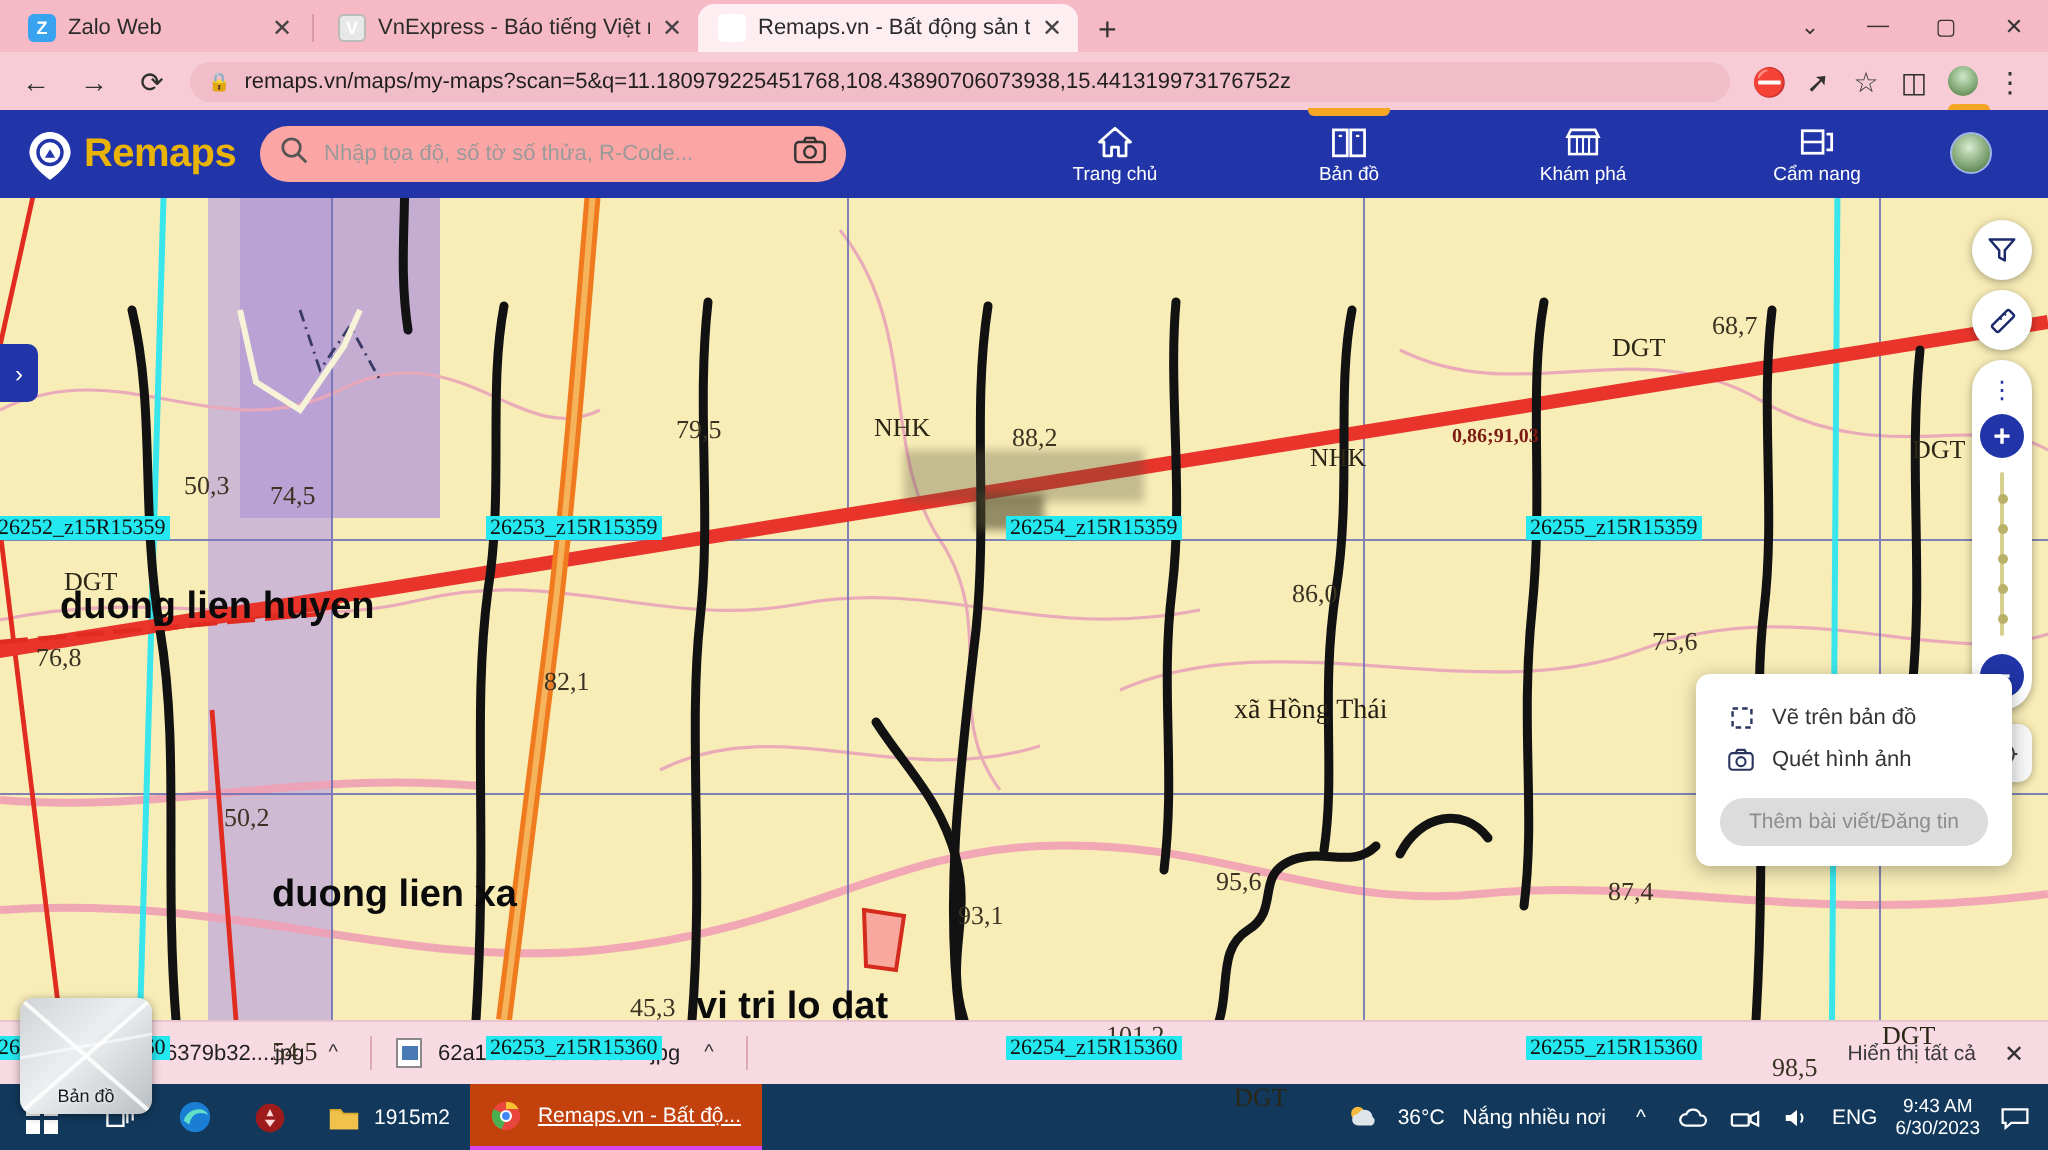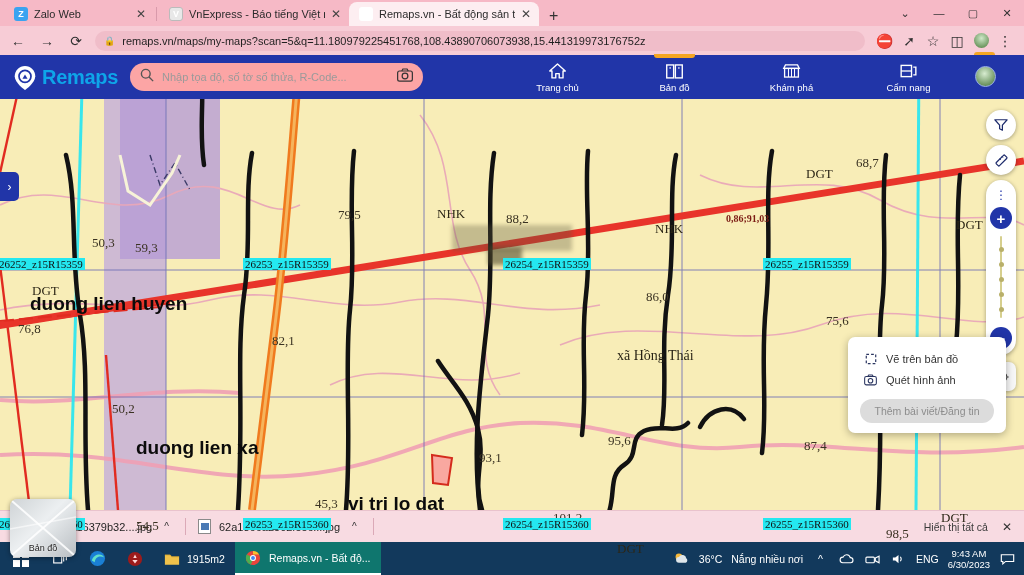--- a/index.html
+++ b/index.html
@@ -68,21 +68,21 @@
 
   
   .appheader {
     position:absolute; left:0; top:55px; width:1024px; height:44px;
     background:#2135a8; display:flex; align-items:center; z-index:40;
   }
   .logo { display:flex; align-items:center; gap:6px; padding-left:14px; }
   .logo-mark {
     width:22px; height:22px; position:relative;
   }
-  .logo-text { color:#0ea5e9; font-size:20px; font-weight:bold; letter-spacing:-0.3px; }
+  .logo-text { color:#eab308; font-size:20px; font-weight:bold; letter-spacing:-0.3px; }
   .searchbox {
     margin-left:12px; width:293px; height:28px; background:#fca5a5;
     border-radius:14px; display:flex; align-items:center; gap:8px;
     padding:0 10px;
   }
   .searchbox input {
     flex:1 1 auto; border:none; outline:none; font-size:11px;
     color:#333; font-family:"Liberation Sans", sans-serif; background:transparent;
   }
   .searchbox input::placeholder { color:#9a9a9a; }
@@ -210,21 +210,21 @@
   .dl-close { font-size:12px; color:#333; }
 
   
   .taskbar {
     position:absolute; left:0; top:542px; width:1024px; height:33px;
     background:#12395c; display:flex; align-items:center; gap:0;
   }
   .tb-item { height:33px; display:flex; align-items:center; gap:7px;
     padding:0 10px; color:#fff; font-size:10.5px; }
   .tb-item.win { padding:0 13px; }
-  .tb-active { background:#0f766e; border-bottom:2px solid #ffffff; }
+  .tb-active { background:#c2410c; border-bottom:2px solid #d946ef;text-decoration:underline; }
   .tb-ico { width:17px; height:17px; display:flex; align-items:center;
     justify-content:center; }
   .tb-right { margin-left:auto; display:flex; align-items:center; gap:9px;
     padding-right:8px; color:#fff; font-size:10.5px; }
   .tb-clock { text-align:center; line-height:11px; font-size:9.5px; }
   .win-logo { display:grid; grid-template-columns:7px 7px; grid-template-rows:7px 7px;
     gap:2px; }
   .win-logo span { background:#fff; display:block; }
 </style>
 </head>
@@ -347,21 +347,21 @@
 
       <path d="M0 266 L160 252" stroke="#e12b20" stroke-width="2.2" fill="none" stroke-dasharray="14 5"></path>
     </svg>
 
     <div class="m-smudge" style="left:452px; top:170px; width:120px; height:26px;"></div>
     <div class="m-smudge" style="left:488px; top:192px; width:34px; height:18px; background:rgba(80,75,45,.6);"></div>
   </div>
 
   <div id="label-layer">
       <div class="mlabel m-num" style="left: 92px; top: 235px;">50,3</div>
-      <div class="mlabel m-num" style="left: 135px; top: 240px;">59,3</div>
+      <div class="mlabel m-num" style="left: 135px; top: 240px;">74,5</div>
       <div class="mlabel m-num" style="left: 338px; top: 207px;">79,5</div>
       <div class="mlabel m-num" style="left: 18px; top: 321px;">76,8</div>
       <div class="mlabel m-num" style="left: 272px; top: 333px;">82,1</div>
       <div class="mlabel m-num" style="left: 506px; top: 211px;">88,2</div>
       <div class="mlabel m-num" style="left: 856px; top: 155px;">68,7</div>
       <div class="mlabel m-num" style="left: 646px; top: 289px; font-family: Liberation Serif, serif;">86,0</div>
       <div class="mlabel m-num" style="left: 826px; top: 313px;">75,6</div>
       <div class="mlabel m-num" style="left: 112px; top: 401px;">50,2</div>
       <div class="mlabel m-num" style="left: 136px; top: 518px;">54,5</div>
       <div class="mlabel m-num" style="left: 479px; top: 450px;">93,1</div>

